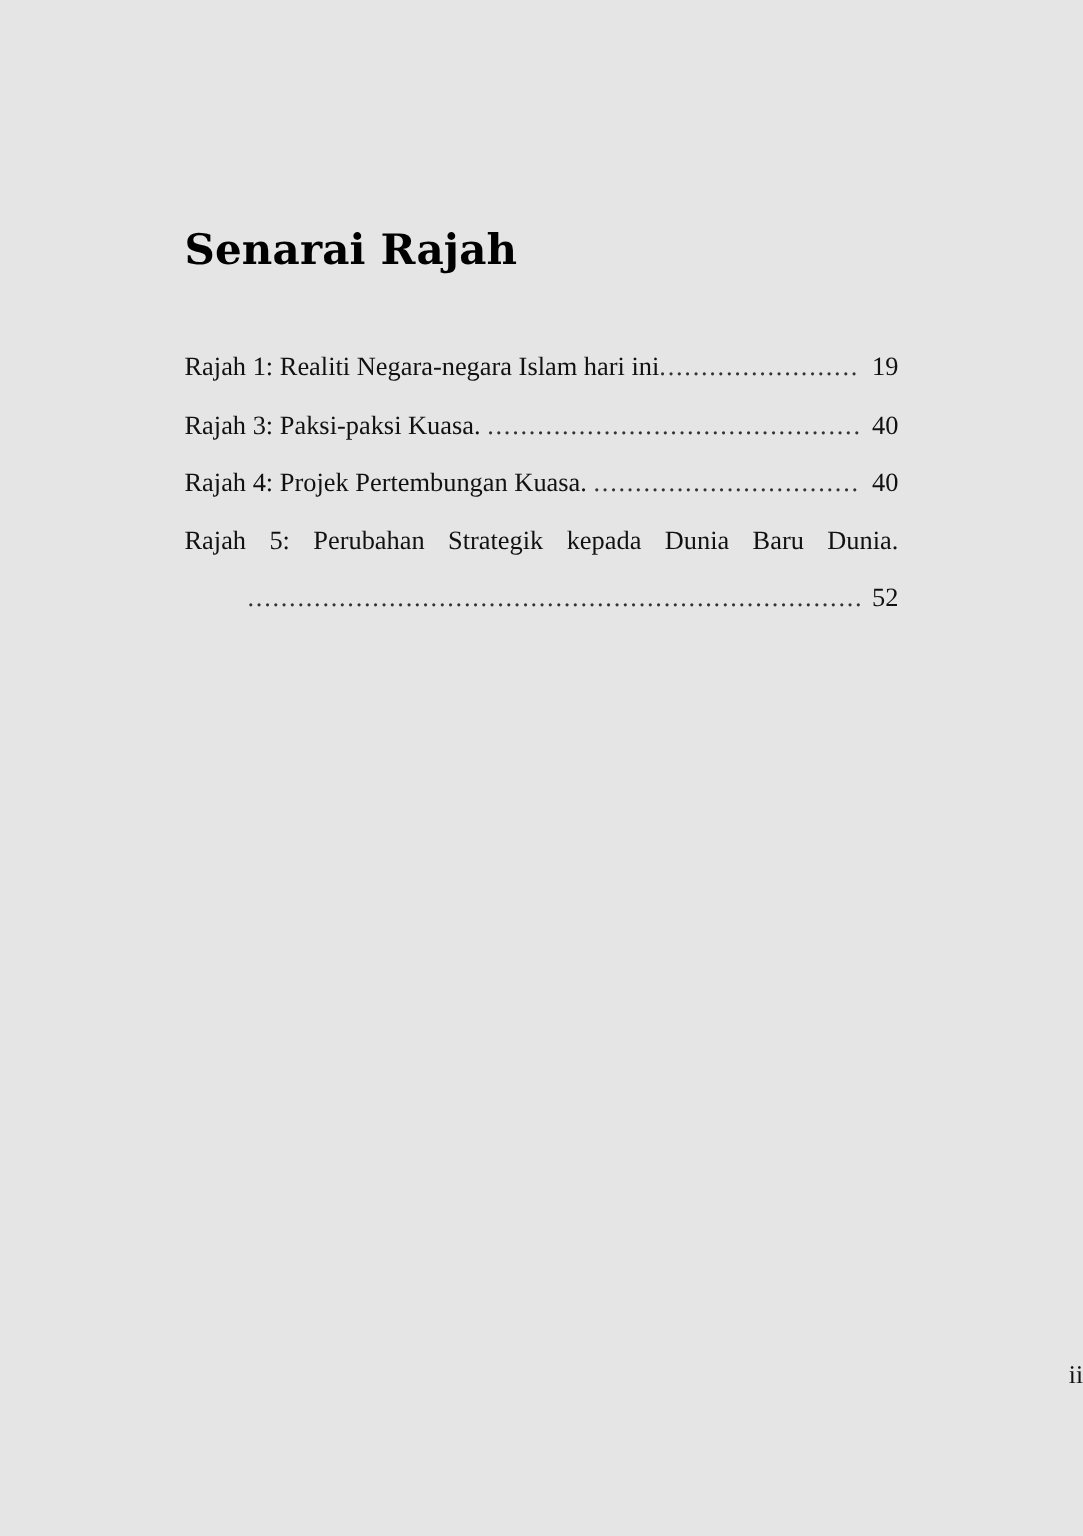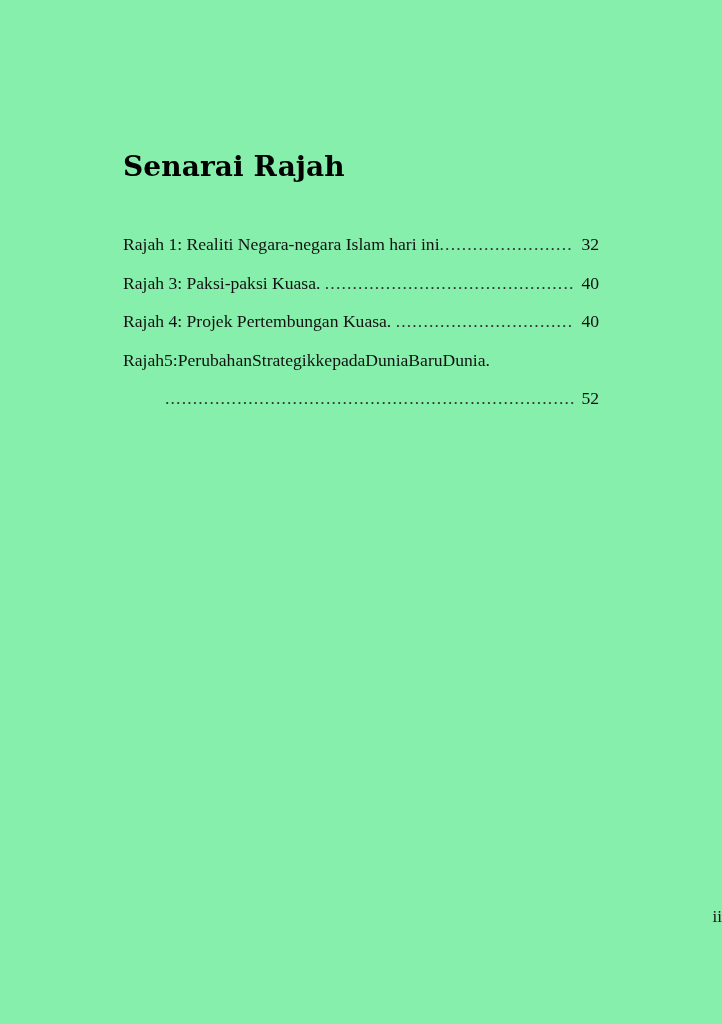--- a/index.html
+++ b/index.html
@@ -5,21 +5,21 @@
   html, body {
     margin: 0;
     padding: 0;
     background: #ffffff;
   }
 
   .page {
     position: relative;
     width: 722px;
     height: 1024px;
-    background: #86efac;
+    background: #e5e5e5;
     overflow: hidden;
     font-family: "Liberation Serif", "DejaVu Serif", serif;
     color: #0a0a0a;
   }
 
   
   .content {
     position: absolute;
     left: 123px;
     top: 150px;
@@ -77,20 +77,21 @@
   .entry-page {
     flex: 0 0 auto;
     padding-left: 4px;
     white-space: pre;
     text-align: right;
   }
 
   
   .entry-wrapped .wrap-line-1 {
     display: flex;
+    justify-content: space-between;
     width: 100%;
     white-space: nowrap;
   }
 
   .entry-wrapped .wrap-line-1 .w {
     display: inline-block;
   }
 
   .entry-wrapped .wrap-line-2 {
     display: flex;
@@ -120,21 +121,21 @@
   <div class="content">
 
     <h1 class="page-title">Senarai Rajah</h1>
 
     <ul class="lof">
 
       <li class="lof-entry">
         <div class="entry-row">
           <span class="entry-label">Rajah 1: Realiti Negara-negara Islam hari ini</span>
           <span class="leader">........................</span>
-          <span class="entry-page">32</span>
+          <span class="entry-page">19</span>
         </div>
       </li>
 
 
       <li class="lof-entry">
         <div class="entry-row">
           <span class="entry-label">Rajah 3: Paksi-paksi Kuasa. </span>
           <span class="leader">.............................................</span>
           <span class="entry-page">40</span>
         </div>

